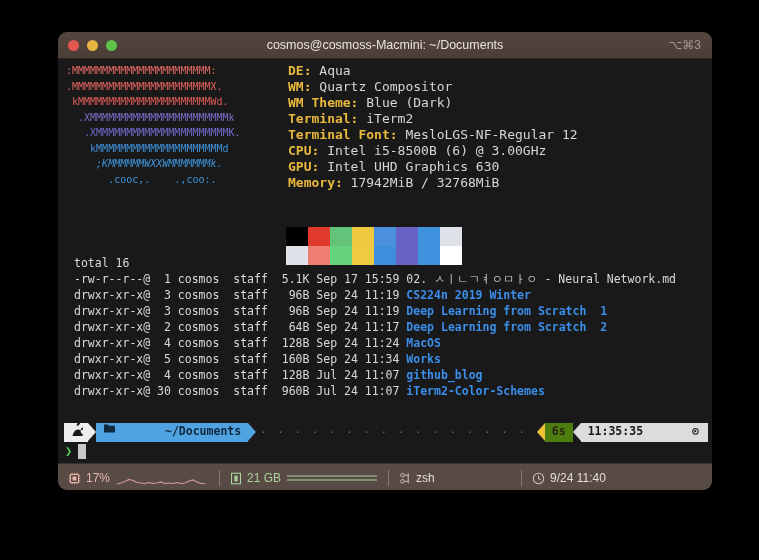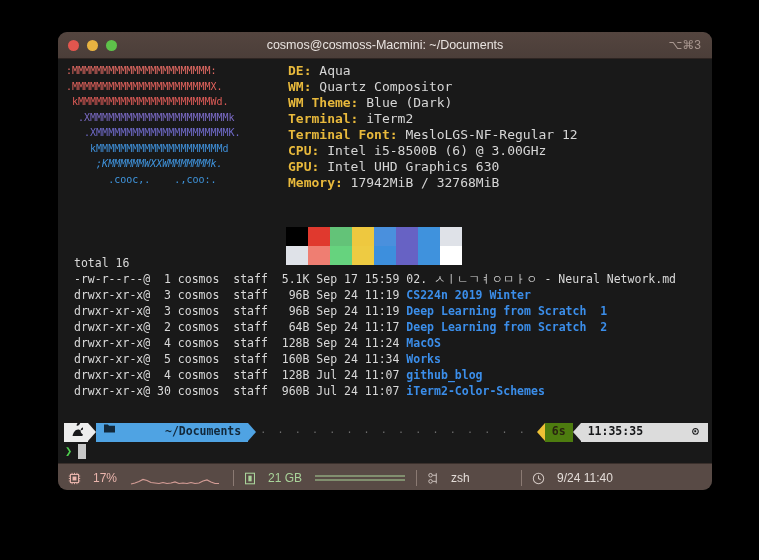--- a/index.html
+++ b/index.html
@@ -218,21 +218,21 @@
     display: flex;
     align-items: center;
     font-family: "Liberation Sans", sans-serif;
     font-size: 12px;
     color: #e0d6d2;
     border-top: 1px solid #3a302c;
   }
   .sb-item {
     display: flex;
     align-items: center;
-    gap: 12px;
+    gap: 5px;
     padding: 0 10px;
     height: 100%;
   }
   .sb-div {
     width: 1px;
     height: 16px;
     background: #8b7a73;
   }
   .cpu-text { color: #eab5ad; font-size: 12px; }
   .mem-text { color: #a9d39a; font-size: 12px; }

